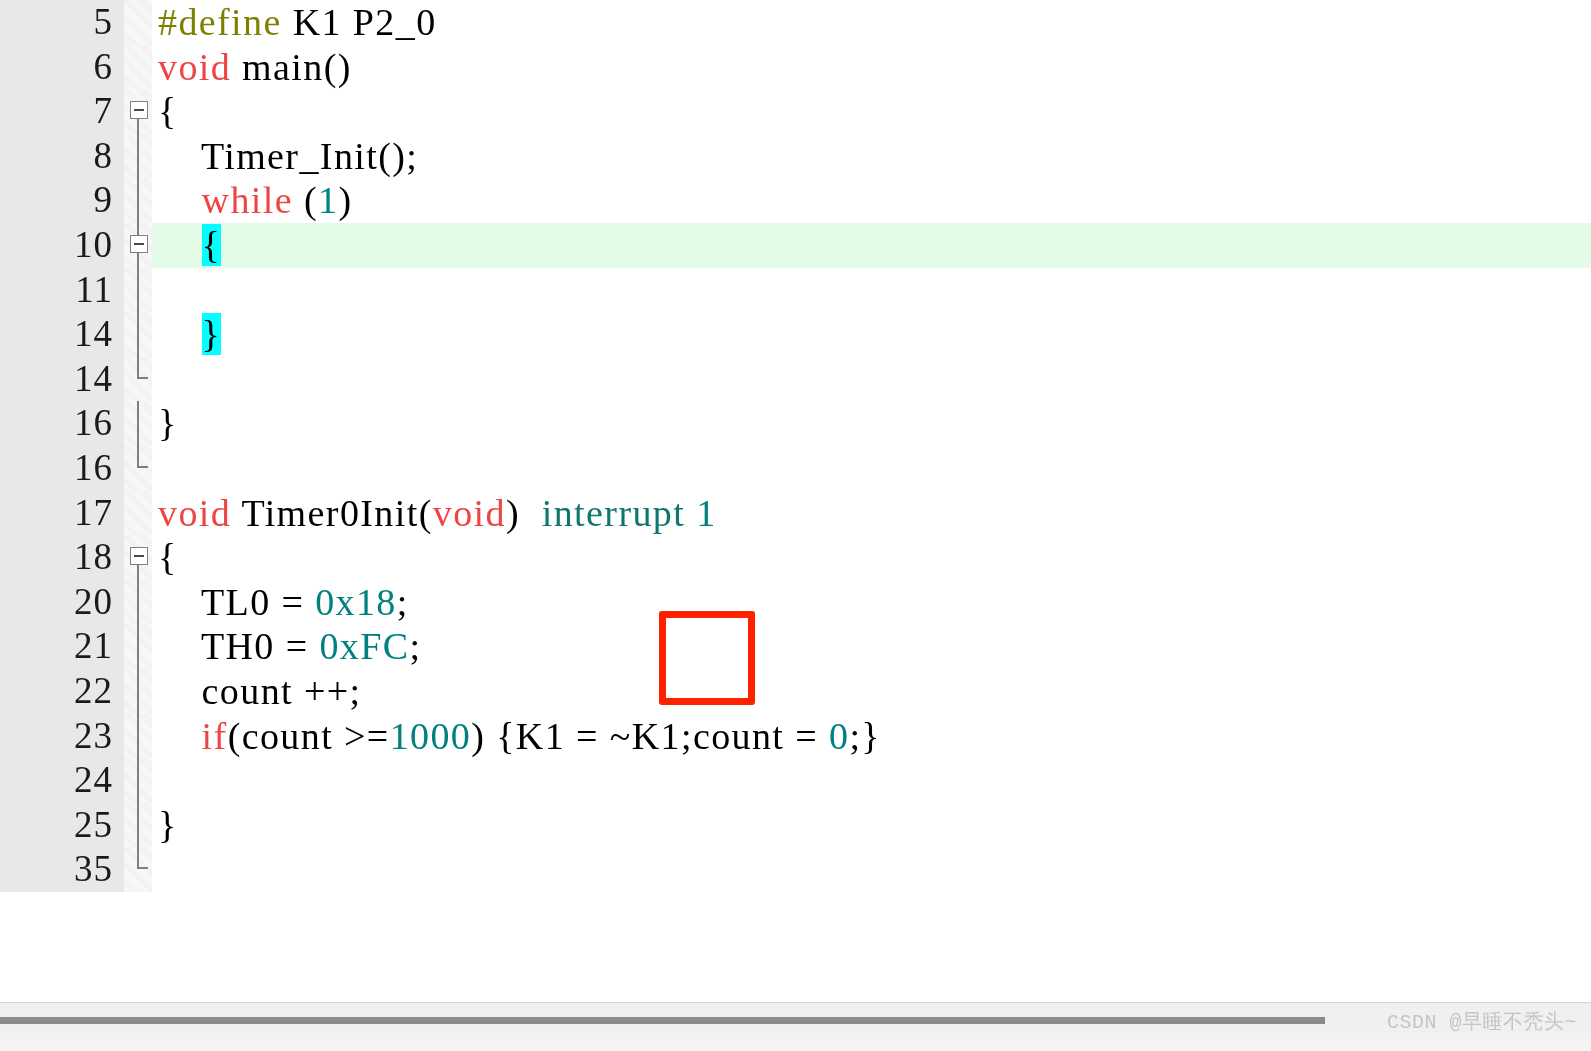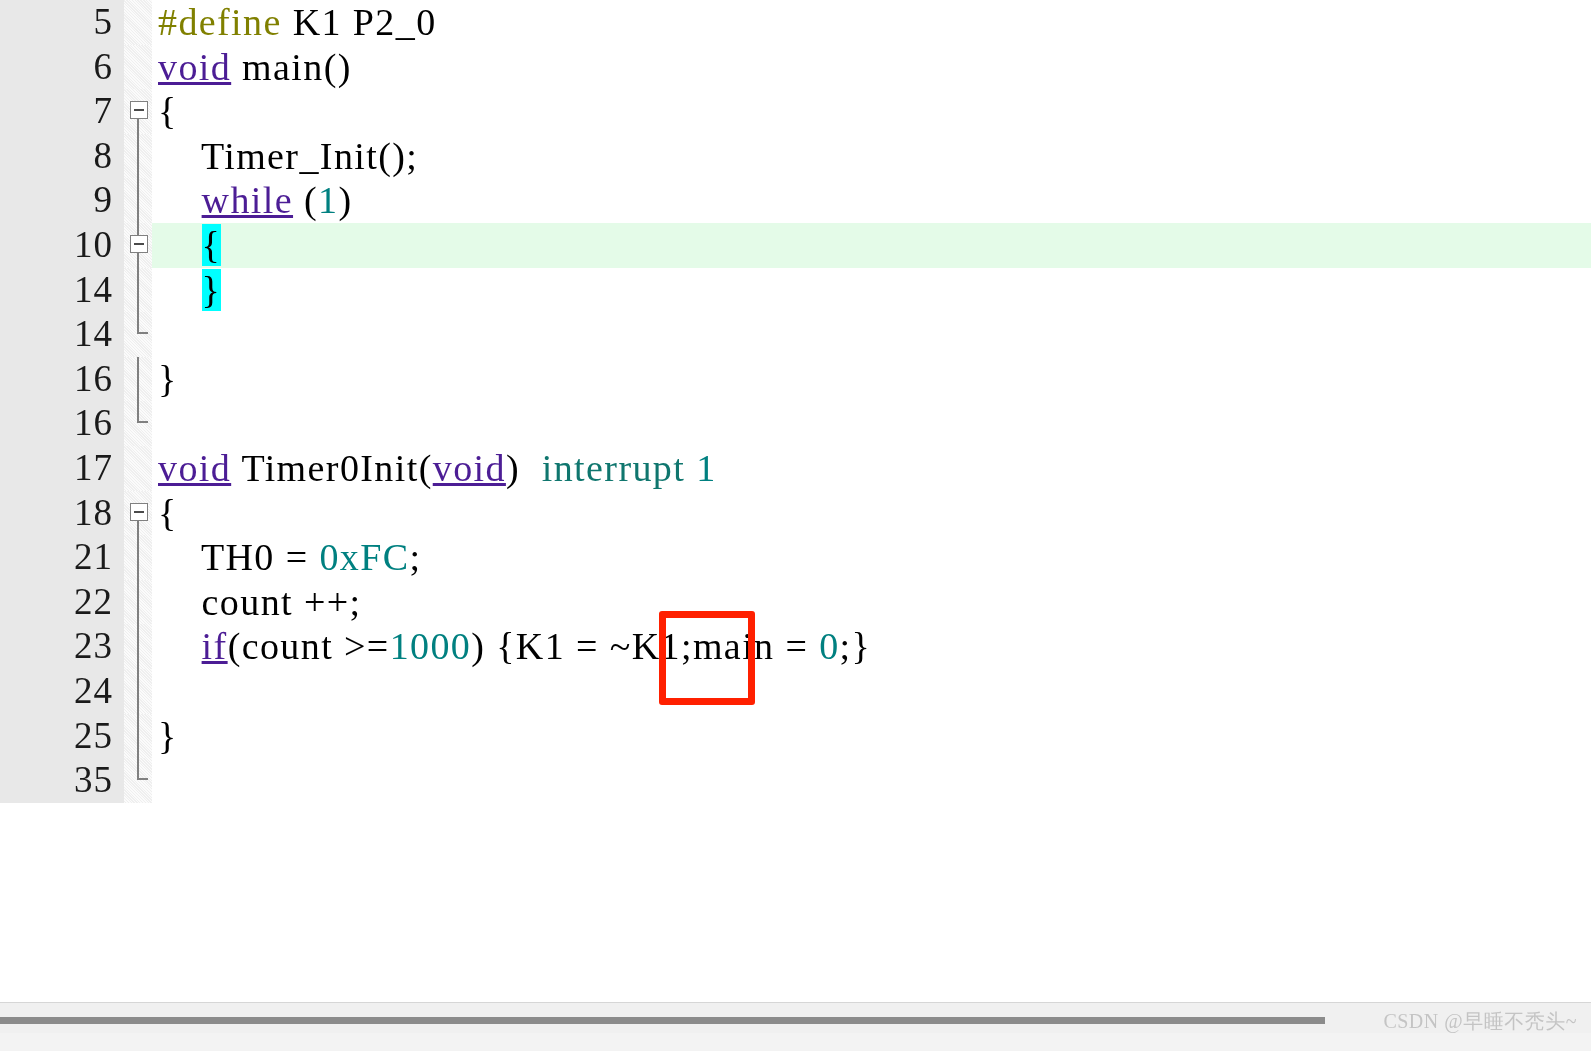--- a/index.html
+++ b/index.html
@@ -123,21 +123,21 @@
     right: 0;
     height: 100%;
     font-family: "Liberation Serif", serif;
     font-size: 38px;
     letter-spacing: 1.4px;
     color: #000000;
   }
   .line-body .txt { padding-left: 6px; display: inline-block; text-align: center; }
 
   
-  .kw    { color: #4c1d95; text-decoration: underline; }
+  .kw    { color: #ef4444; }
   .pre   { color: #808000; }
   .num   { color: #008080; }
   .intr  { color: #0f766e; }
   .plain { color: #000000; }
   .brace-match { background: #00ffff; color: #000000; }
 
   
   .annot-box {
     position: absolute;
     left: 659px;
@@ -184,50 +184,52 @@
     left: 0;
     top: 1033px;
     width: 1591px;
     height: 18px;
     background: #f3f3f3;
   }
   .watermark {
     position: absolute;
     right: 14px;
     top: 1008px;
-    font-family: Liberation Serif, serif;
+    font-family: Liberation Mono, monospace;
     font-size: 20px;
     color: #c4c4c4;
     letter-spacing: 0.5px;
     z-index: 12;
     user-select: none;
   }
 </style>
 </head>
 <body>
 
 <div id="editor">
 
   <div class="code-viewport">
     <div id="lines-root">
         <div class="line"><div class="gutter">5</div><div class="fold"></div><div class="line-body"><span class="txt"><span class="pre">#define</span><span class="plain"> K1 P2_0</span></span></div></div>
         <div class="line"><div class="gutter">6</div><div class="fold"></div><div class="line-body"><span class="txt"><span class="kw">void</span><span class="plain"> main()</span></span></div></div>
         <div class="line"><div class="gutter">7</div><div class="fold"><div class="fold-line half-top"></div><div class="fold-box"></div></div><div class="line-body"><span class="txt"><span class="plain">{</span></span></div></div>
         <div class="line"><div class="gutter">8</div><div class="fold"><div class="fold-line"></div></div><div class="line-body"><span class="txt"><span class="plain">    Timer_Init();</span></span></div></div>
         <div class="line"><div class="gutter">9</div><div class="fold"><div class="fold-line"></div></div><div class="line-body"><span class="txt"><span class="plain">    </span><span class="kw">while</span><span class="plain"> (</span><span class="num">1</span><span class="plain">)</span></span></div></div>
         <div class="line current"><div class="gutter">10</div><div class="fold"><div class="fold-line"></div><div class="fold-box"></div></div><div class="line-body"><span class="txt"><span class="plain">    </span><span class="brace-match">{</span></span></div></div>
+        <div class="line"><div class="gutter">11</div><div class="fold"><div class="fold-line"></div></div><div class="line-body"><span class="txt"><span class="plain"></span></span></div></div>
         <div class="line"><div class="gutter">14</div><div class="fold"><div class="fold-line"></div></div><div class="line-body"><span class="txt"><span class="plain">    </span><span class="brace-match">}</span></span></div></div>
         <div class="line"><div class="gutter">14</div><div class="fold"><div class="fold-line half-bottom"></div><div class="fold-end"></div></div><div class="line-body"><span class="txt"><span class="plain"></span></span></div></div>
         <div class="line"><div class="gutter">16</div><div class="fold"><div class="fold-line"></div></div><div class="line-body"><span class="txt"><span class="plain">}</span></span></div></div>
         <div class="line"><div class="gutter">16</div><div class="fold"><div class="fold-line half-bottom"></div><div class="fold-end"></div></div><div class="line-body"><span class="txt"><span class="plain"></span></span></div></div>
         <div class="line"><div class="gutter">17</div><div class="fold"></div><div class="line-body"><span class="txt"><span class="kw">void</span><span class="plain"> Timer0Init(</span><span class="kw">void</span><span class="plain">)  </span><span class="intr">interrupt</span><span class="plain"> </span><span class="num">1</span></span></div></div>
         <div class="line"><div class="gutter">18</div><div class="fold"><div class="fold-line half-top"></div><div class="fold-box"></div></div><div class="line-body"><span class="txt"><span class="plain">{</span></span></div></div>
+        <div class="line"><div class="gutter">20</div><div class="fold"><div class="fold-line"></div></div><div class="line-body"><span class="txt"><span class="plain">    TL0 = </span><span class="num">0x18</span><span class="plain">;</span></span></div></div>
         <div class="line"><div class="gutter">21</div><div class="fold"><div class="fold-line"></div></div><div class="line-body"><span class="txt"><span class="plain">    TH0 = </span><span class="num">0xFC</span><span class="plain">;</span></span></div></div>
         <div class="line"><div class="gutter">22</div><div class="fold"><div class="fold-line"></div></div><div class="line-body"><span class="txt"><span class="plain">    count ++;</span></span></div></div>
-        <div class="line"><div class="gutter">23</div><div class="fold"><div class="fold-line"></div></div><div class="line-body"><span class="txt"><span class="plain">    </span><span class="kw">if</span><span class="plain">(count &gt;=</span><span class="num">1000</span><span class="plain">) {K1 = ~K1;main = </span><span class="num">0</span><span class="plain">;}</span></span></div></div>
+        <div class="line"><div class="gutter">23</div><div class="fold"><div class="fold-line"></div></div><div class="line-body"><span class="txt"><span class="plain">    </span><span class="kw">if</span><span class="plain">(count &gt;=</span><span class="num">1000</span><span class="plain">) {K1 = ~K1;count = </span><span class="num">0</span><span class="plain">;}</span></span></div></div>
         <div class="line"><div class="gutter">24</div><div class="fold"><div class="fold-line"></div></div><div class="line-body"><span class="txt"><span class="plain"></span></span></div></div>
         <div class="line"><div class="gutter">25</div><div class="fold"><div class="fold-line"></div></div><div class="line-body"><span class="txt"><span class="plain">}</span></span></div></div>
         <div class="line"><div class="gutter">35</div><div class="fold"><div class="fold-line half-bottom"></div><div class="fold-end"></div></div><div class="line-body"><span class="txt"><span class="plain"></span></span></div></div>
       </div>
   </div>
 
   <div class="annot-box" style="left: 659px; top: 611px; width: 96px; height: 94px; border-color: rgb(255, 32, 0);"></div>
 
   <div class="hscroll-area">
     <div class="hscroll-track"></div>

